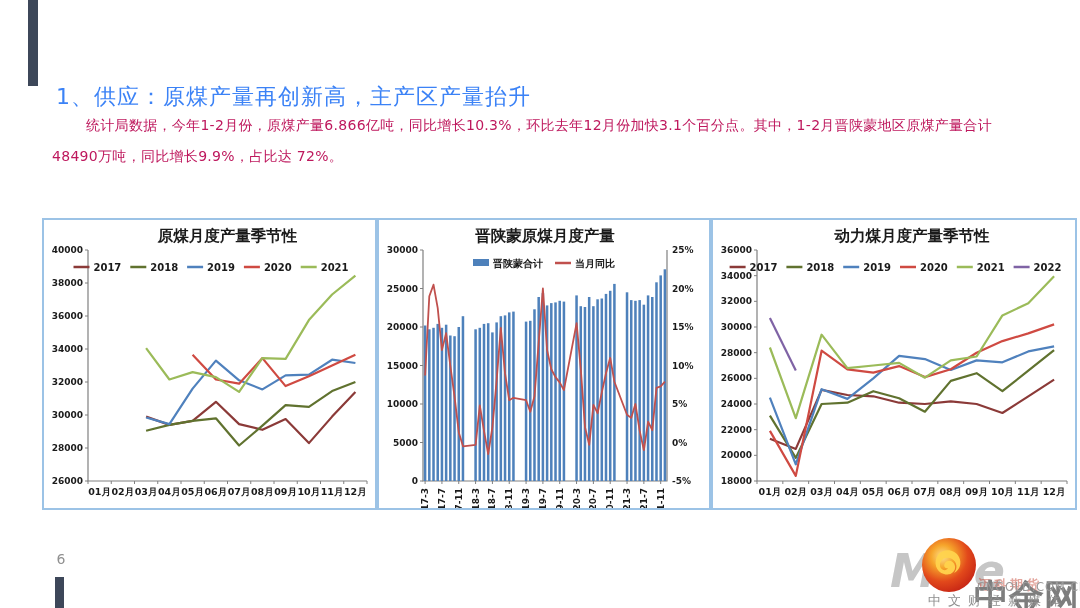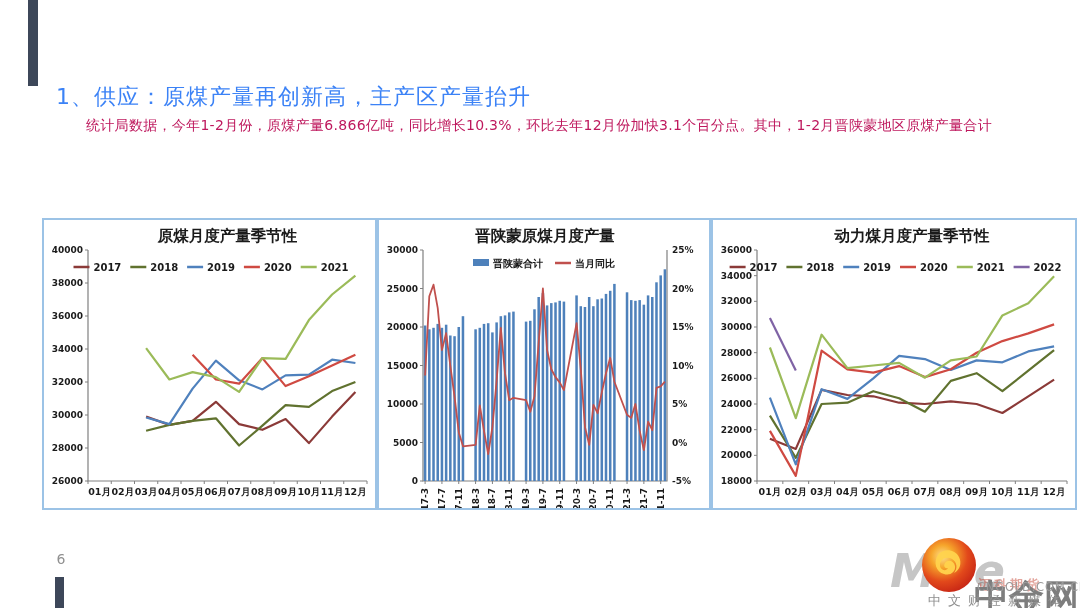--- a/index.html
+++ b/index.html
@@ -33,20 +33,21 @@
     letter-spacing:7px;z-index:4;white-space:nowrap;}
 </style>
 </head>
 <body>
 
 <div class="accent-top"></div>
 <div class="slide-title">1、供应：原煤产量再创新高，主产区产量抬升</div>
 
 <div class="para">
   <div class="indent">统计局数据，今年1-2月份，原煤产量6.866亿吨，同比增长10.3%，环比去年12月份加快3.1个百分点。其中，1-2月晋陕蒙地区原煤产量合计</div>
+  <div>48490万吨，同比增长9.9%，占比达 72%。</div>
 </div>
 
 <div class="charts">
   <div class="panel p1">
     <svg id="chart0" width="331" height="288">
         <text x="39" y="264" font-size="9" text-anchor="end" fill="#1a1a1a" font-weight="bold" font-family="DejaVu Sans, Liberation Sans, sans-serif">26000</text>
         <line x1="41" y1="261" x2="44" y2="261" stroke="#808080"></line>
         <text x="39" y="231" font-size="9" text-anchor="end" fill="#1a1a1a" font-weight="bold" font-family="DejaVu Sans, Liberation Sans, sans-serif">28000</text>
         <line x1="41" y1="228" x2="44" y2="228" stroke="#808080"></line>
         <text x="39" y="198" font-size="9" text-anchor="end" fill="#1a1a1a" font-weight="bold" font-family="DejaVu Sans, Liberation Sans, sans-serif">30000</text>

